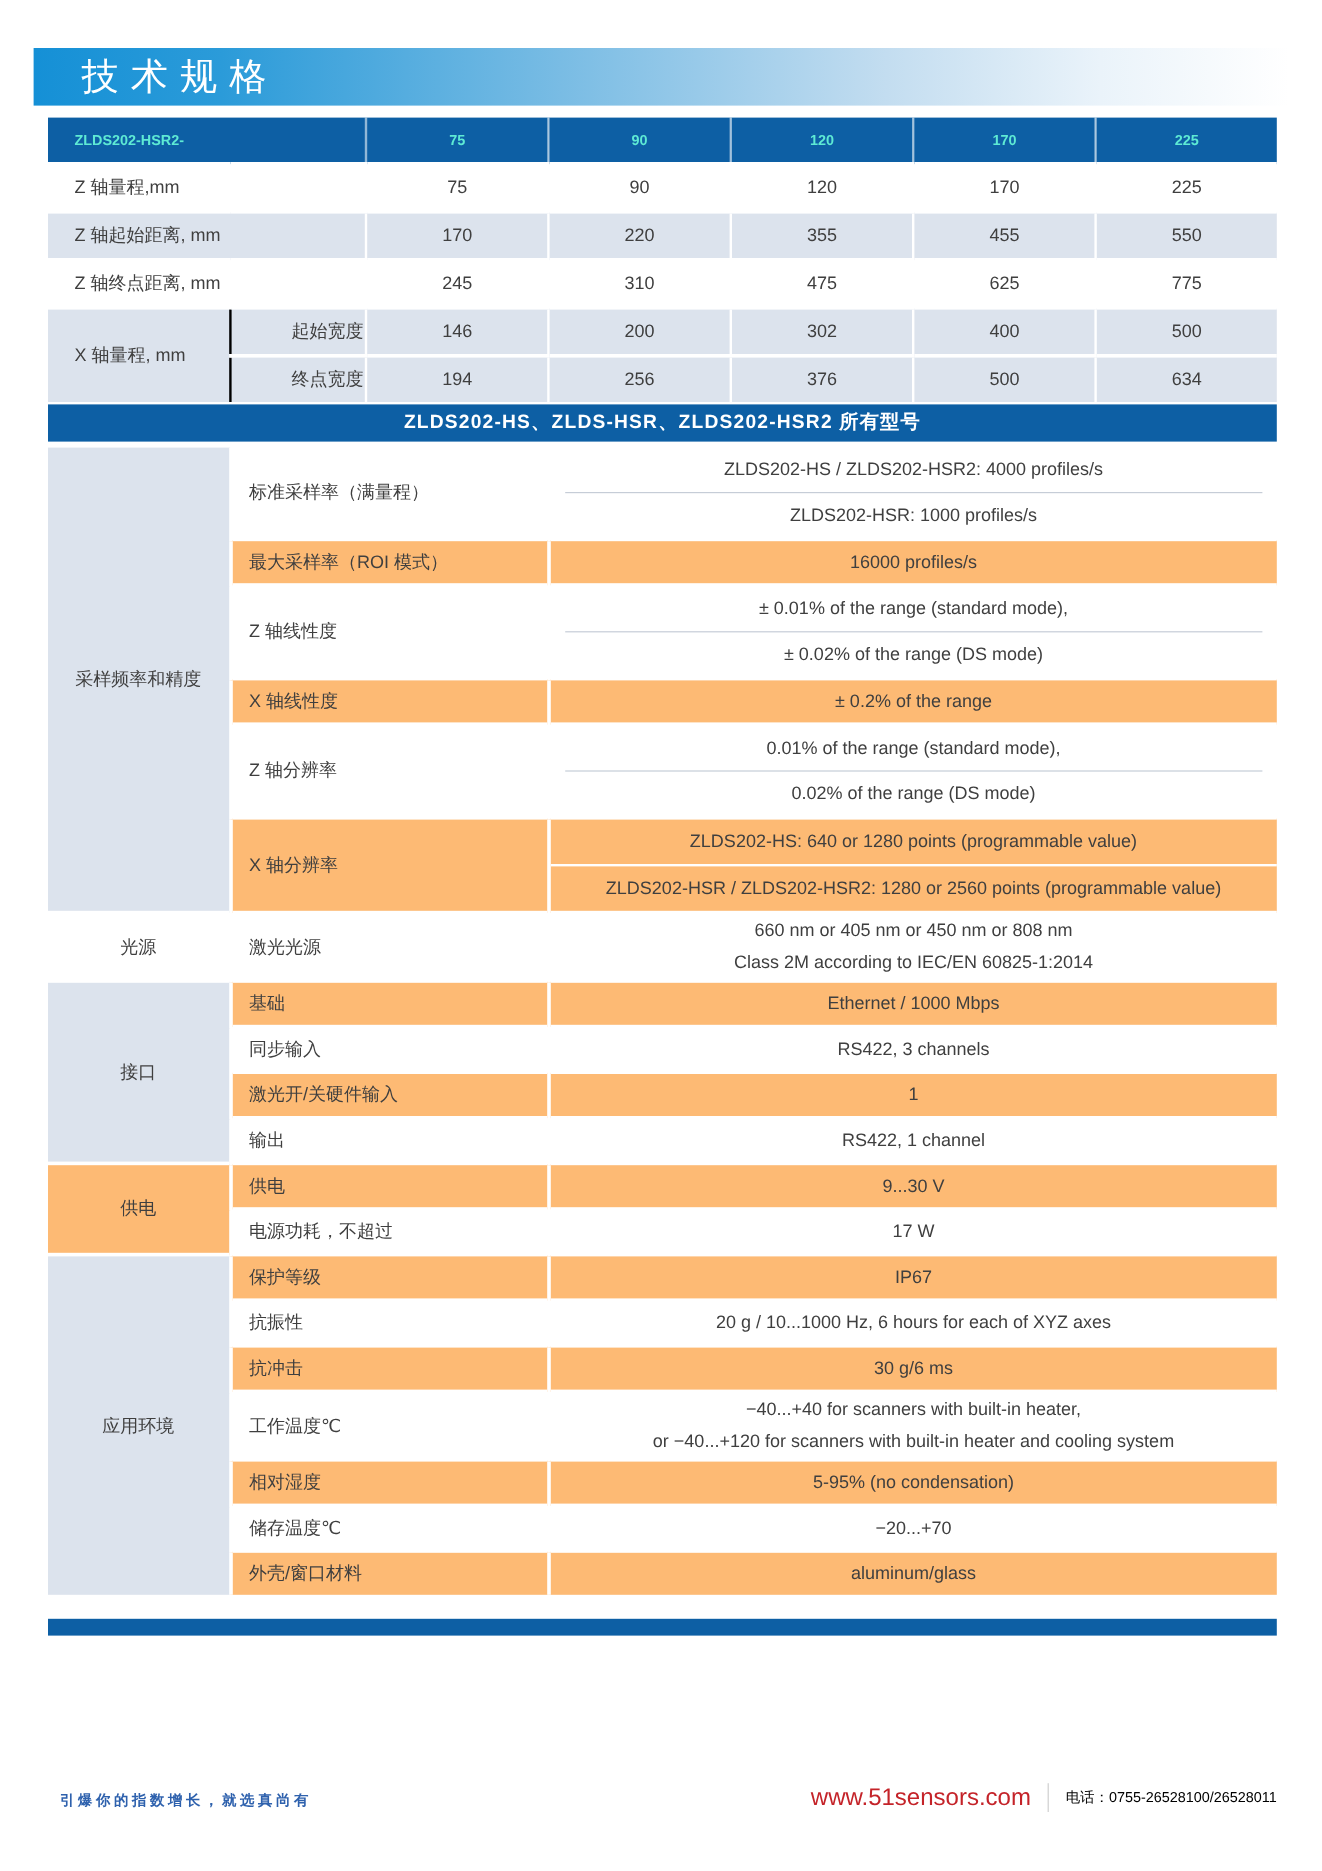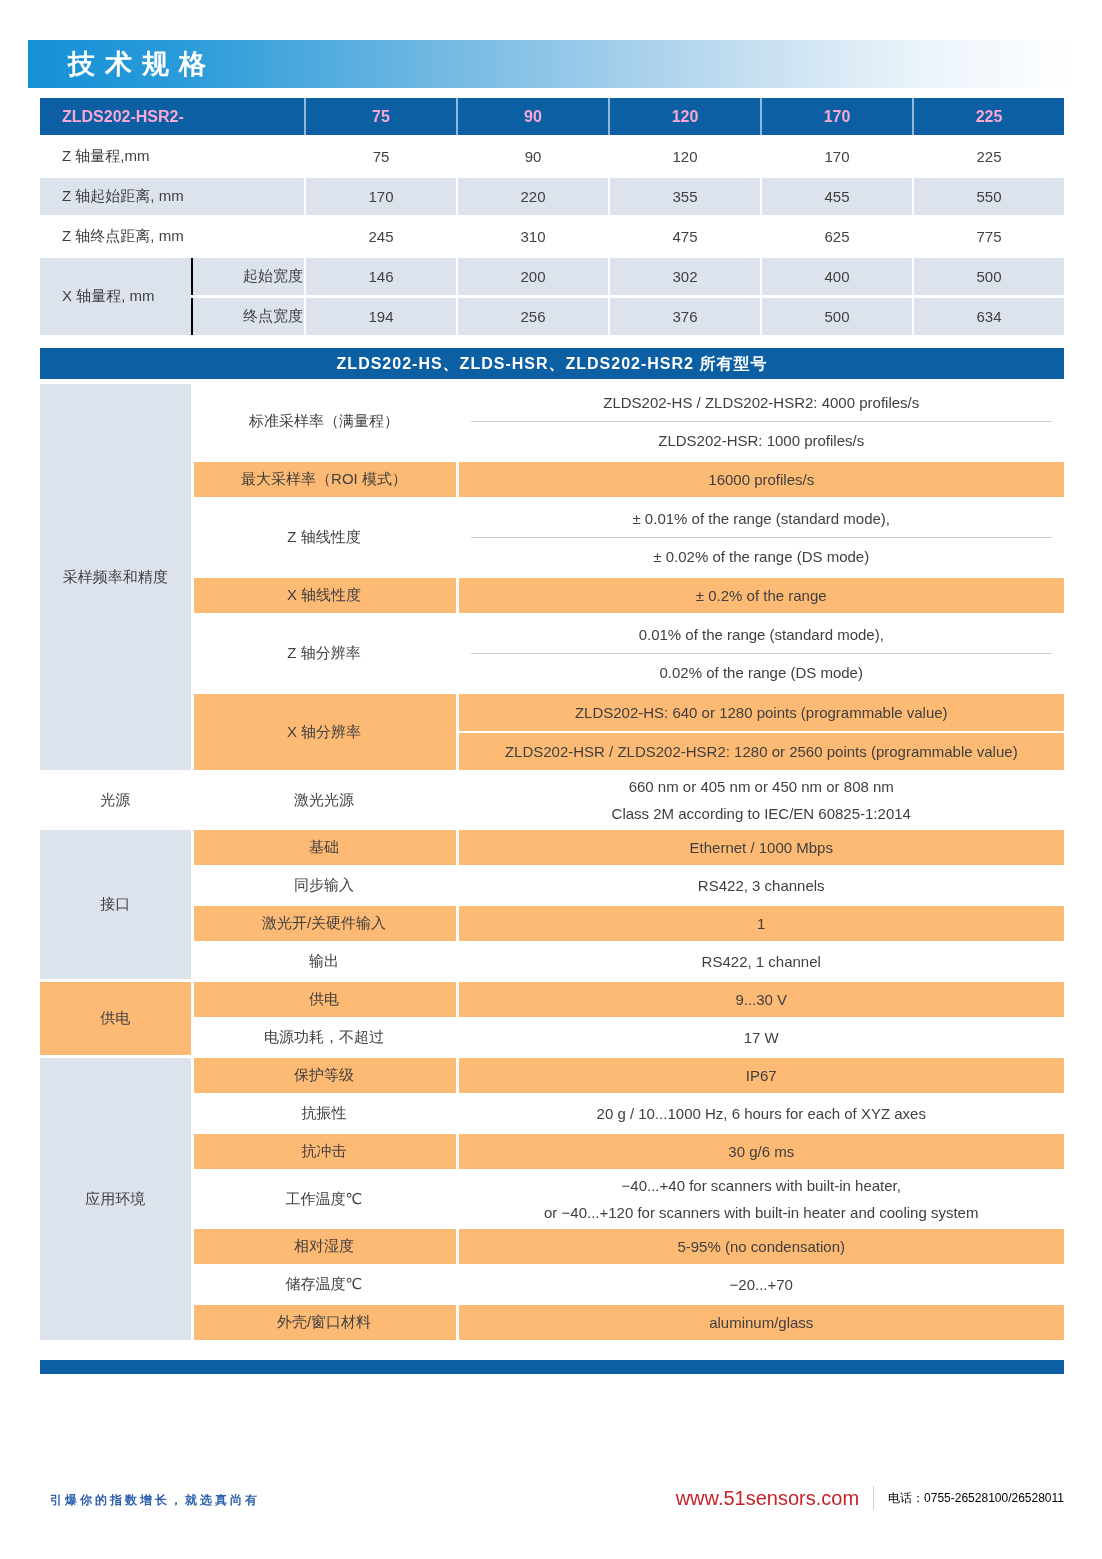--- a/index.html
+++ b/index.html
@@ -9,55 +9,55 @@
     font-family:"Liberation Sans","DejaVu Sans",sans-serif;
   }
 
   
   .title-band {
     position:absolute; left:28px; top:40px; width:1046px; height:48px;
     background:linear-gradient(90deg,#1590d6 0%,#2b9bd9 15%,#79bce4 42%,#c3ddf0 68%,#eaf3fa 85%,#ffffff 100%);
   }
   .title-band .title {
     position:absolute; left:40px; top:0; line-height:48px;
-    color:#ffffff; font-size:27px; font-weight:bold; letter-spacing:10px;
+    color:#ffffff; font-size:31px; font-weight:normal; letter-spacing:10px;
   }
 
   
   .content { position:absolute; left:40px; top:98px; width:1024px; }
 
   table.grid { border-collapse:collapse; table-layout:fixed; width:1024px; }
   table.grid td, table.grid th { font-size:15px; vertical-align:middle; }
 
   
   #model-table th {
-    background:#0d5fa4; color:#f9a8d4; font-weight:bold; height:35px; font-size:16px;
+    background:#0d5fa4; color:#5eead4; font-weight:bold; height:35px; font-size:12px;
   }
   #model-table th.main { text-align:left; padding-left:22px; }
   #model-table th.val  { text-align:center; border-left:2px solid rgba(255,255,255,0.55); }
   #model-table td { height:35px; border-top:3px solid #ffffff; background:#ffffff; }
   #model-table tr.shade td { background:#dce3ed; }
   #model-table td.lbl { text-align:left; padding-left:22px; }
   #model-table td.sublbl { text-align:right; border-left:2px solid #000000; }
   #model-table td.val { text-align:center; border-left:2px solid #ffffff; }
 
   
   .banner {
-    margin-top:13px; height:31px; line-height:31px; background:#0d5fa4;
+    margin-top:2px; height:31px; line-height:31px; background:#0d5fa4;
     color:#ffffff; font-size:16px; font-weight:bold; text-align:center; letter-spacing:1px;
   }
 
   
   #spec-table { margin-top:2px; }
   #spec-table td { border-top:3px solid #ffffff; background:#ffffff; height:33px; }
   #spec-table tr.shade td { background:#fdba74; }
   #spec-table td.sec { text-align:center; }
   #spec-table td.sec { background:#ffffff; }
   #spec-table td.sec.shade-cell { background:#dce3ed; }
-  #spec-table td.lbl { text-align:center; padding-left:0; border-left:3px solid #ffffff; }
+  #spec-table td.lbl { text-align:left; padding-left:14px; border-left:3px solid #ffffff; }
   #spec-table td.val { text-align:center; border-left:3px solid #ffffff; padding:0; }
   .stack { width:100%; }
   .stack .vline { padding:9px 40px; line-height:19px; text-align:center; }
   .stack.tight .vline { padding:4px 30px; line-height:19px; }
   .divline { height:1px; background:#c6cdd7; margin:0 12px; }
   .divline.wdiv { height:2px; background:#ffffff; margin:0; }
 
   
   .bottom-bar { margin-top:20px; height:14px; background:#0d5fa4; }
 

